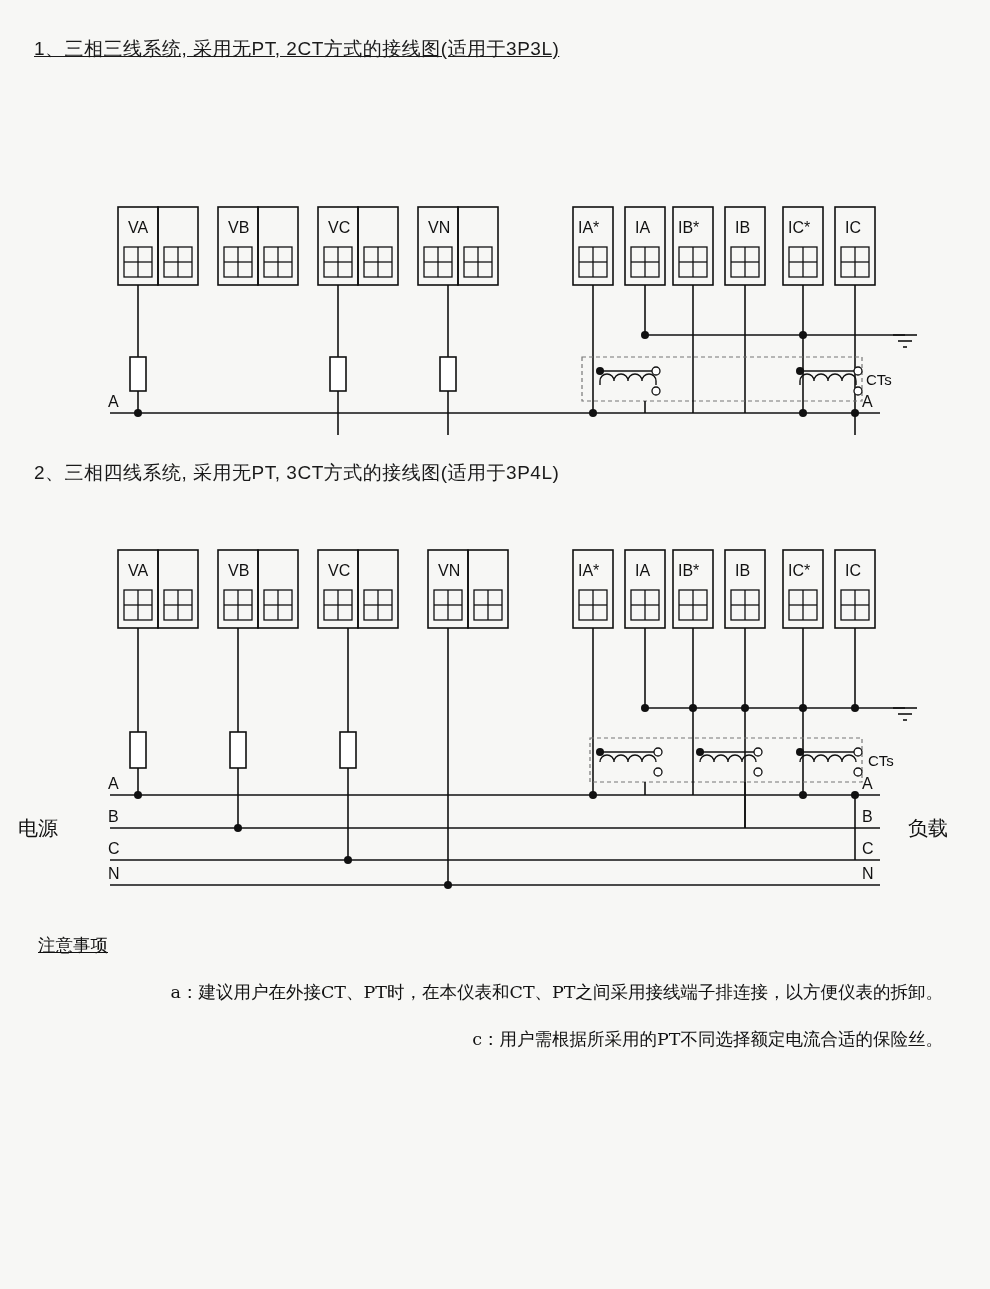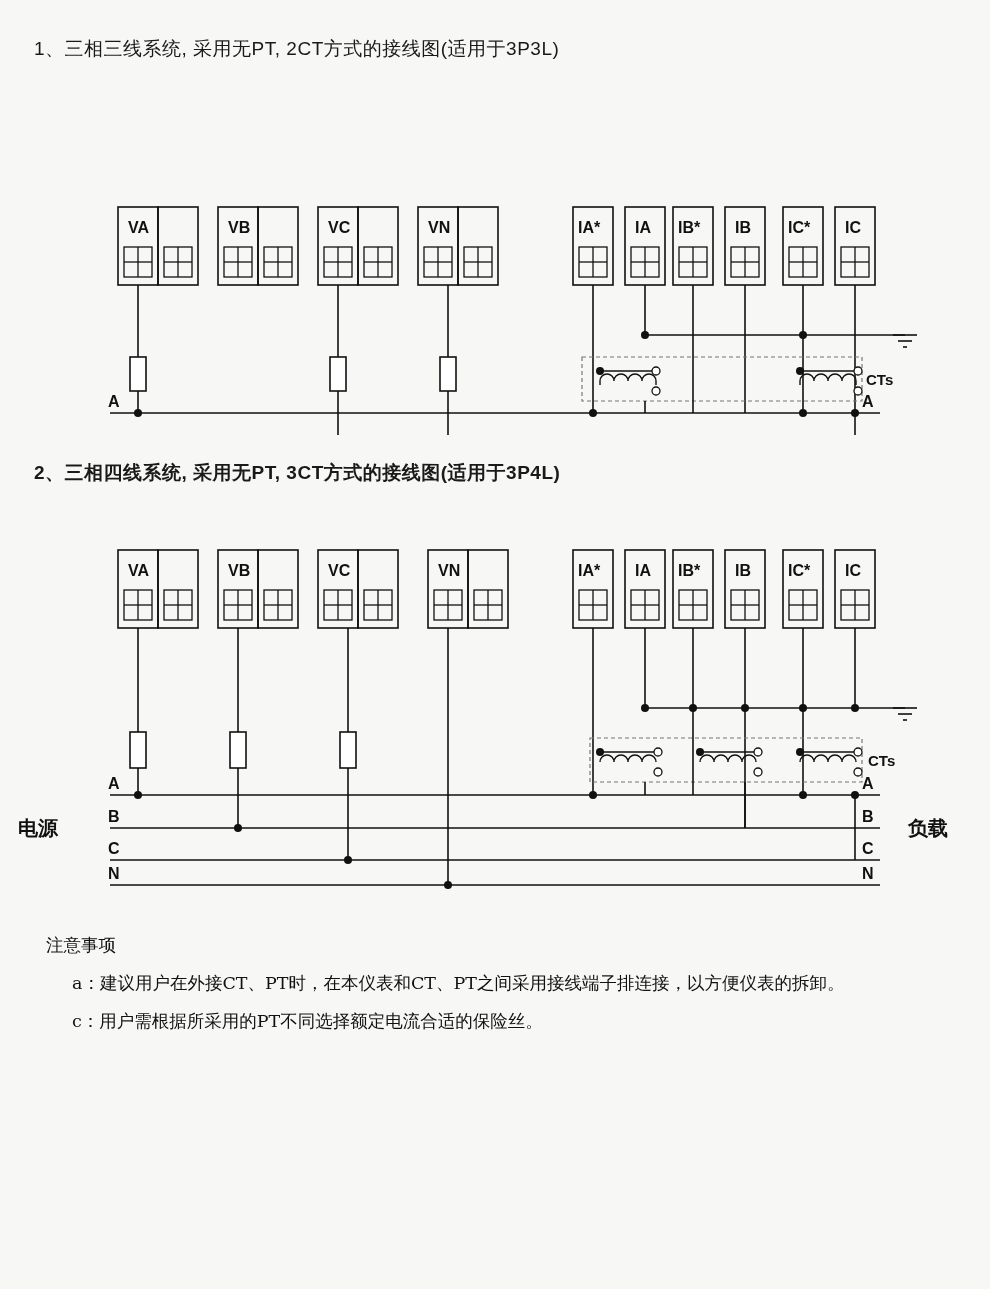--- a/index.html
+++ b/index.html
@@ -14,46 +14,46 @@
     font-family: "Liberation Sans", "DejaVu Sans", sans-serif;
     color: #1a1a1a;
     overflow: hidden;
   }
   .heading {
     position: absolute;
     font-size: 19px;
     letter-spacing: 0.5px;
     white-space: nowrap;
   }
-  #heading-1 { left: 34px; top: 36px; }
-  #heading-2 { left: 34px; top: 460px; font-weight: bold; }
+  #heading-1 { left: 34px; top: 36px; text-decoration: underline; }
+  #heading-2 { left: 34px; top: 460px; }
 
   .diagram {
     position: absolute;
     left: 0;
     width: 796px;
-    font-weight: bold;
   }
   #diagram-1 { top: 95px; height: 340px; }
   #diagram-2 { top: 530px; height: 375px; }
 
   .notes {
     position: absolute;
     left: 30px;
     top: 930px;
     width: 930px;
     font-family: "DejaVu Serif", "Liberation Serif", serif;
     font-size: 17.5px;
     line-height: 1.72;
     color: #111;
   }
-  .notes .nt-title { margin-left: 16px; }
+  .notes .nt-title { margin-left: 8px; text-decoration: underline; }
   .notes p {
-    margin: 8px;
+    margin: 17px;
     text-indent: 34px;
+    text-align: right;
   }
   svg text {
     font-family: "Liberation Sans", "DejaVu Sans", sans-serif;
     fill: #111;
   }
 </style>
 </head>
 <body>
 
 <div class="heading" id="heading-1">1、三相三线系统, 采用无PT, 2CT方式的接线图(适用于3P3L)</div>

